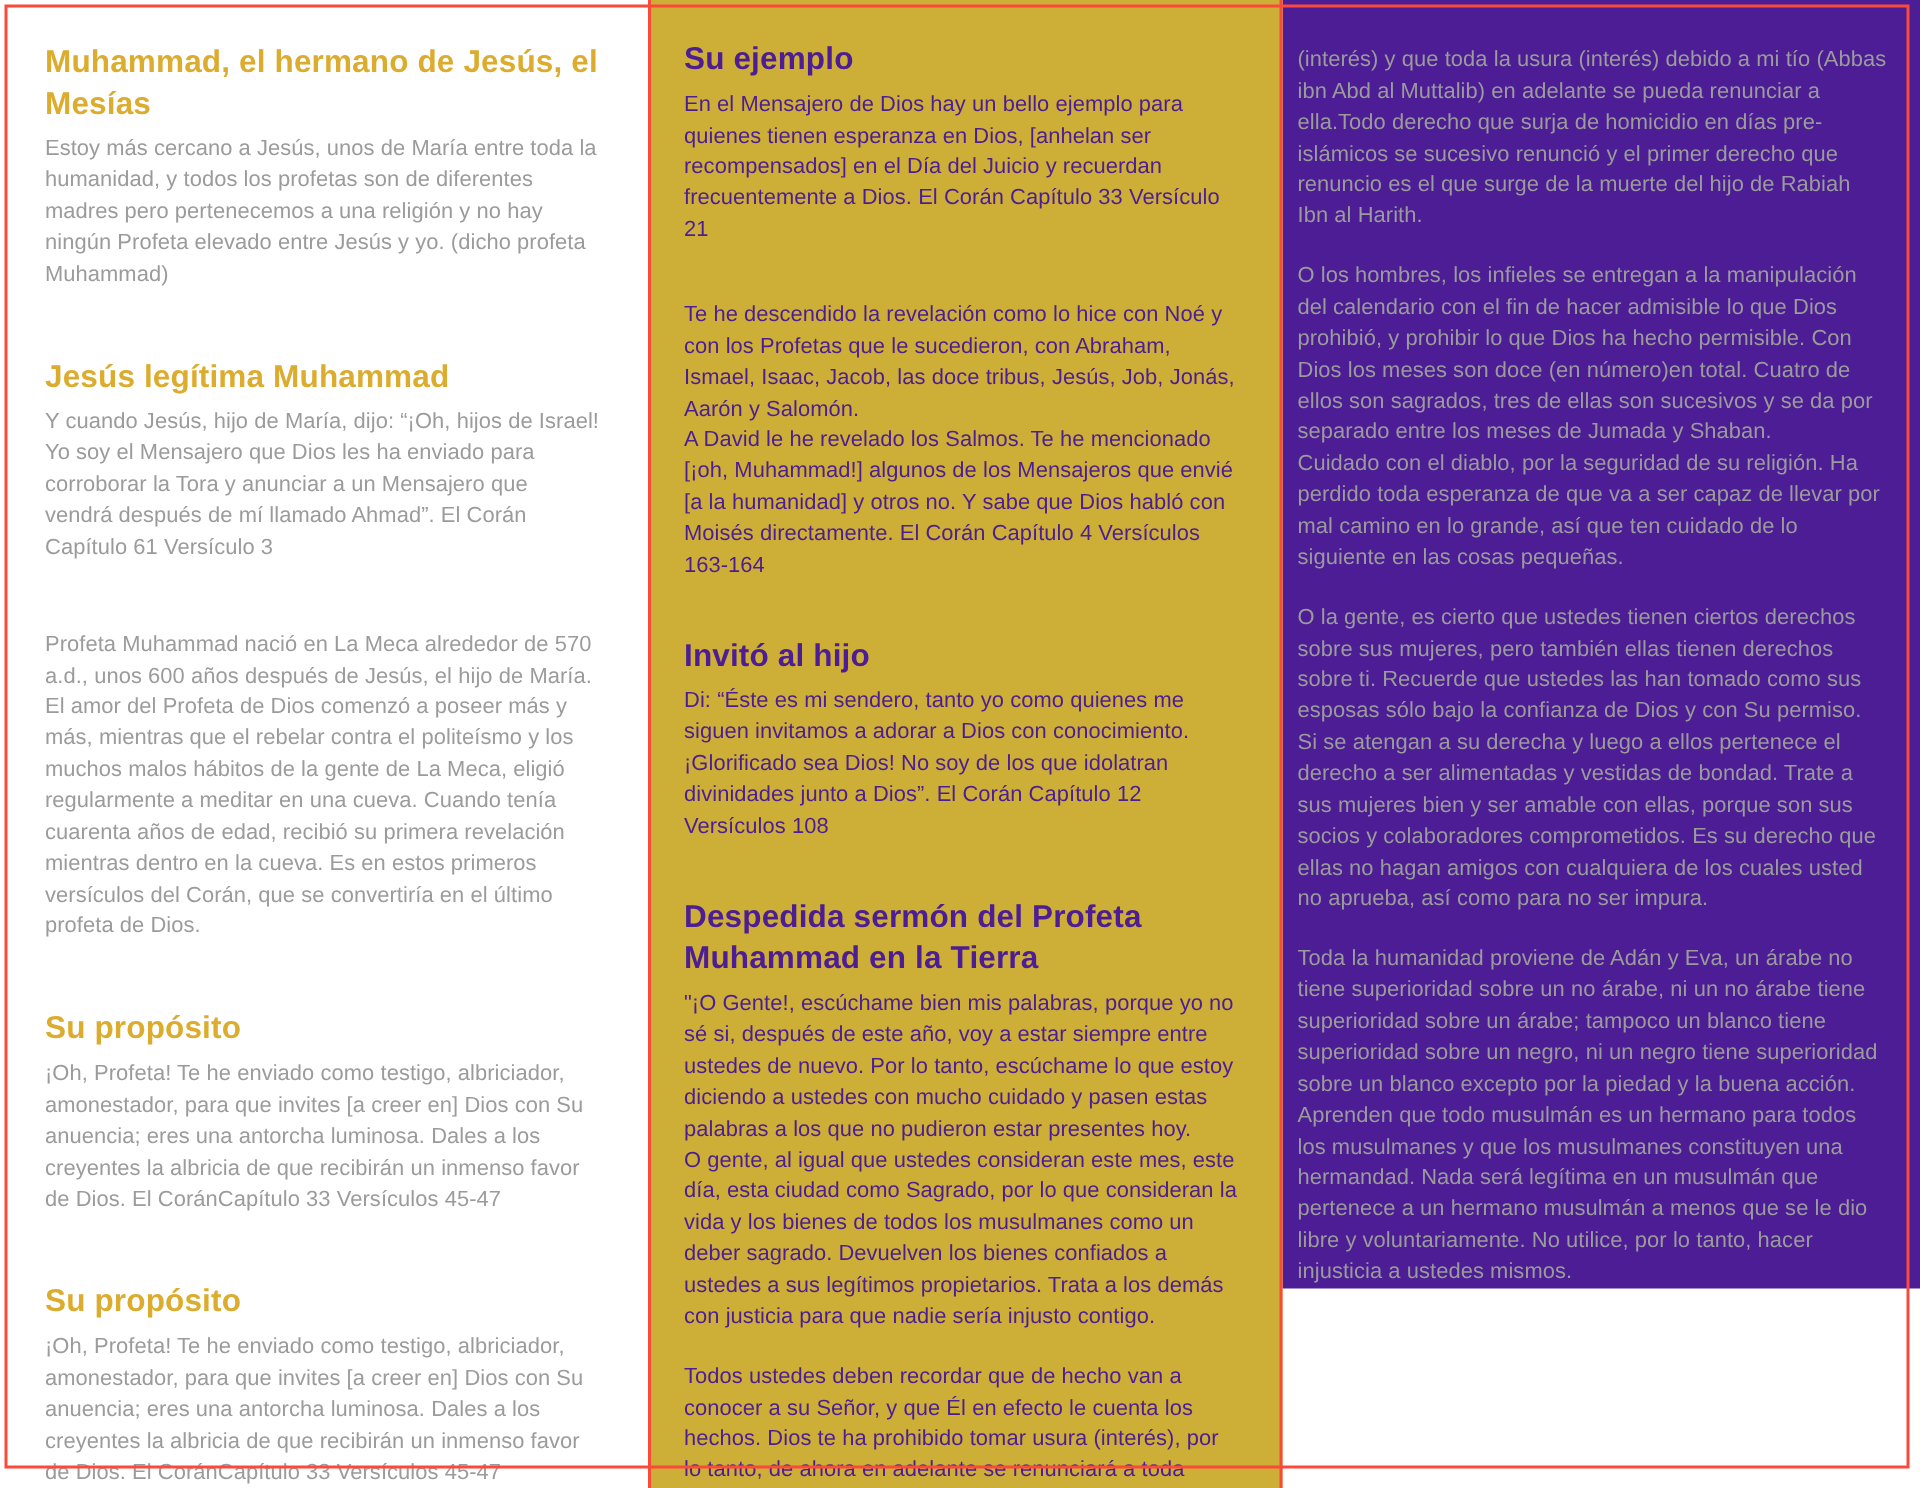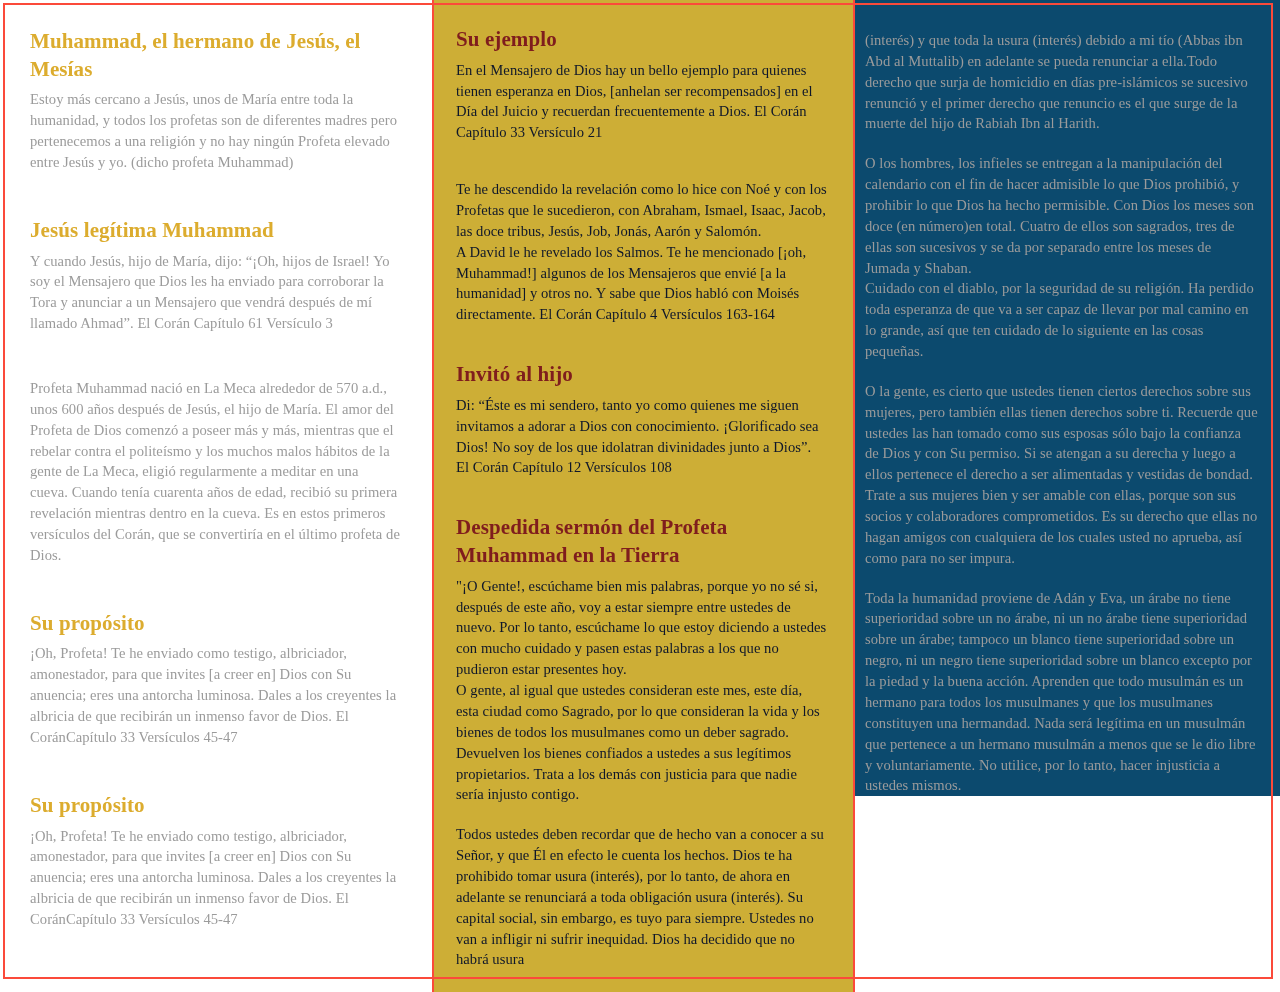--- a/index.html
+++ b/index.html
@@ -28,21 +28,20 @@
     z-index: 40;
   }
 
   .columns {
     position: absolute;
     left: 0; top: 0;
     width: 1280px;
     height: 992px;
     display: flex;
     align-items: flex-start;
-    font-family: Liberation Serif, serif;
   }
 
   
   .col-left {
     width: 432px;
     min-width: 432px;
     box-sizing: border-box;
     padding: 28px 32px 0 30px;
     background: #ffffff;
   }
@@ -65,42 +64,42 @@
     padding: 30px 26px 0 22px;
     overflow: hidden;
   }
 
   
   .col-right {
     width: 425px;
     min-width: 425px;
     box-sizing: border-box;
     padding: 30px 22px 0 10px;
-    background: #0c4a6e;
+    background: #4c1d95;
   }
 
   h2.head {
     margin: 0 0 6px 0;
     font-size: 21px;
     line-height: 1.32;
     font-weight: bold;
     letter-spacing: 0.1px;
   }
   .col-left h2.head { color: #dcac2e; }
-  .col-mid  h2.head { color: #7f1d1d; }
+  .col-mid  h2.head { color: #4c1d95; }
 
   p.body {
     margin: 0;
     font-size: 14.6px;
     line-height: 1.43;
     letter-spacing: 0.05px;
   }
   .col-left p.body,
   .col-right p.body { color: #9b9b9b; }
-  .col-mid p.body   { color: #0f172a; }
+  .col-mid p.body   { color: #4c1d95; }
 
   .block { margin-bottom: 44px; }
   .block:last-child { margin-bottom: 0; }
   .col-mid .block { margin-bottom: 36px; }
   .col-right .para { margin-bottom: 19px; }
   .col-right .para:last-child { margin-bottom: 0; }
 
   
   p.body { white-space: pre-wrap; }
 </style>

